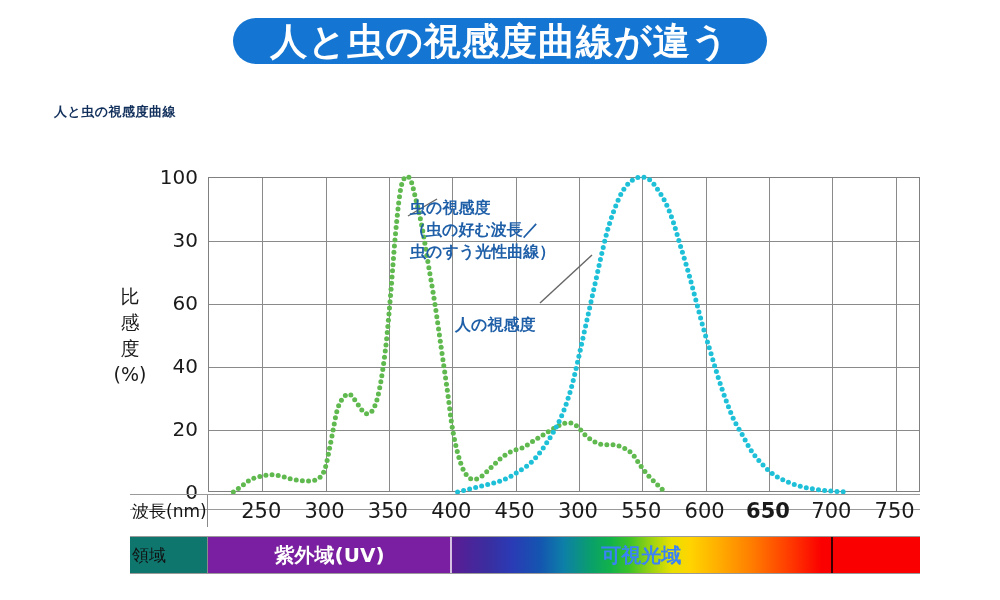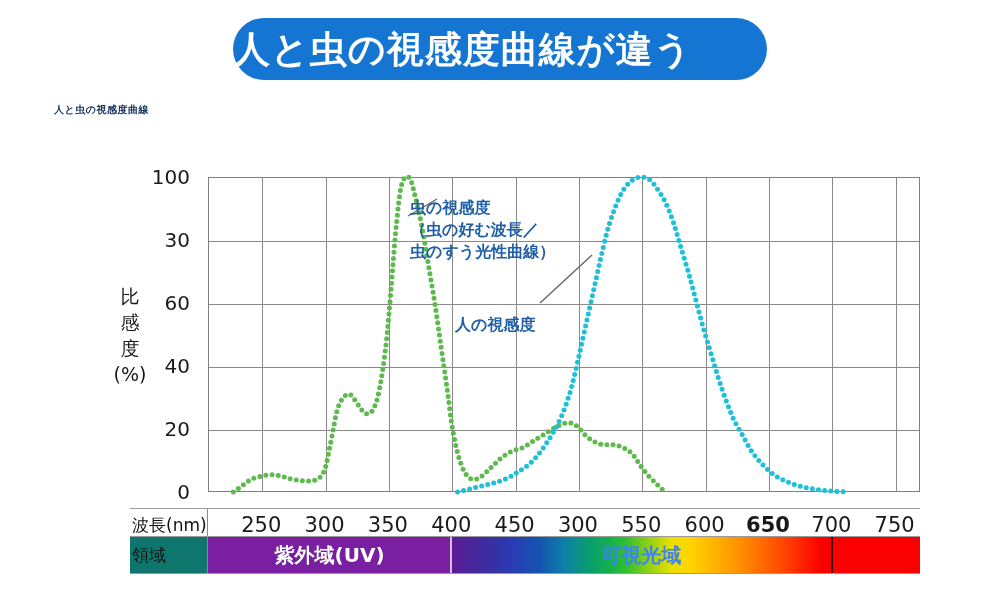--- a/index.html
+++ b/index.html
@@ -19,43 +19,44 @@
     width: 1000px;
     height: 600px;
   }
 
   
   #title-pill {
     position: absolute;
     left: 233px;
     top: 18px;
     width: 534px;
-    height: 62px;
+    height: 46px;
     background: #1476d2;
     border-radius: 31px;
     display: flex;
     align-items: center;
+    justify-content: center;
     box-sizing: border-box;
   }
   #title-text {
     color: #ffffff;
     font-size: 37px;
     font-weight: bold;
     letter-spacing: 1px;
     font-family: "DejaVu Serif", "Liberation Serif", serif;
     white-space: nowrap;
     line-height: 1;
   }
 
   
   #figure-caption {
     position: absolute;
     left: 54px;
     top: 103px;
-    font-size: 10px;
+    font-size: 13px;
     font-weight: bold;
     color: #12305c;
     letter-spacing: 0.5px;
     white-space: nowrap;
   }
 
   
   #chart-block {
     position: absolute;
     left: 0px;
@@ -84,21 +85,21 @@
     position: absolute;
     left: 0;
     height: 1px;
     width: 100%;
     background: #8a8a8a;
   }
 
   
   .ytick {
     position: absolute;
-    right: 12px;
+    right: 4px;
     width: 46px;
     text-align: right;
     font-size: 20px;
     color: #1a1a1a;
     transform: translateY(-50%);
     font-family: "DejaVu Sans", "Liberation Sans", sans-serif;
   }
   #ytick-holder {
     position: absolute;
     left: 152px;
@@ -119,25 +120,24 @@
     color: #1a1a1a;
   }
   #yaxis-title span { display: block; }
 
   
   #xaxis-row {
     position: absolute;
     left: 130px;
     top: 494px;
     width: 790px;
-    height: 34px;
+    height: 16px;
     border-top: 1.5px solid #9a9a9a;
     border-bottom: 1.5px solid #9a9a9a;
     box-sizing: border-box;
-    margin-top: 14px;
   }
   #xaxis-row-label {
     position: absolute;
     left: 0px;
     top: 0px;
     width: 78px;
     height: 32px;
     line-height: 32px;
     font-size: 17px;
     color: #111;

